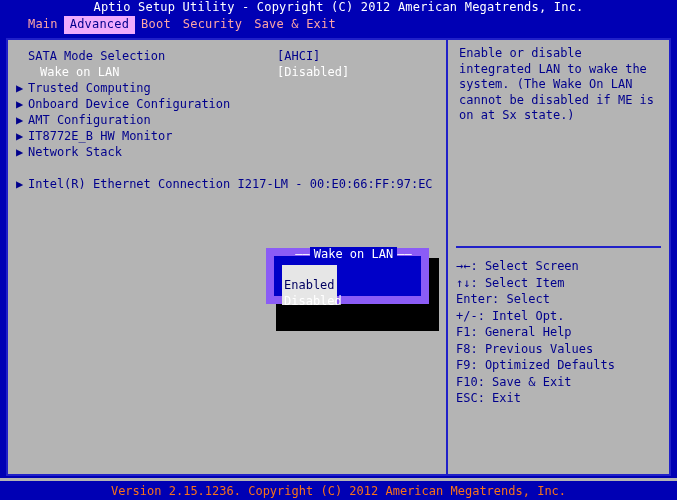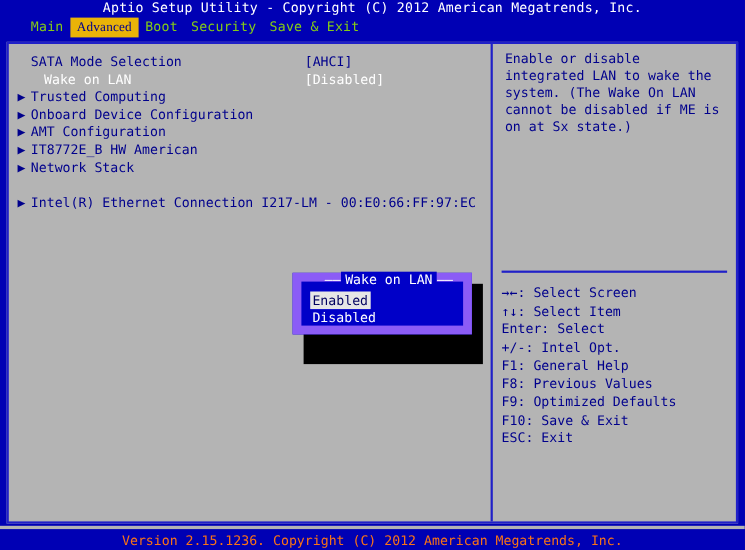--- a/index.html
+++ b/index.html
@@ -37,27 +37,26 @@
     position: absolute;
     left: 0; top: 16px;
     width: 677px; height: 17px;
     white-space: nowrap;
     padding-left: 22px;
     box-sizing: border-box;
   }
   .menu-tab {
     display: inline-block;
     padding: 1px 6px 2px 6px;
-    color: #84cc16;
+    color: #fca5a5;
     letter-spacing: 0.2px;
   }
   .menu-tab.active {
-    background: #eab308;
-    color: #00008c;
-    font-family: Liberation Serif, serif;
+    background: #f0abfc;
+    color: #00008c;
   }
 
   
   #frame {
     position: absolute;
     left: 6px; top: 38px;
     width: 665px; height: 438px;
     background: #b4b4b4;
     box-sizing: border-box;
     border-top: 2px solid #2020c8;
@@ -185,21 +184,21 @@
   }
   .dlg-option {
     height: 16px;
     line-height: 16px;
     color: #ffffff;
     white-space: nowrap;
     display: block;
   }
   .dlg-option .opt-text {
     display: inline-block;
-    padding: 0 2px;
+    padding: 12px 2px;
   }
   .dlg-option.selected .opt-text {
     background: #e6e6e6;
     color: #000060;
   }
 
   
   #footer-sep {
     position: absolute;
     left: 0; top: 478px;
@@ -244,21 +243,21 @@
           <div class="row">
             <span class="arrow">▶</span>
             <span class="label">Onboard Device Configuration</span>
           </div>
           <div class="row">
             <span class="arrow">▶</span>
             <span class="label">AMT Configuration</span>
           </div>
           <div class="row">
             <span class="arrow">▶</span>
-            <span class="label">IT8772E_B HW American</span>
+            <span class="label">IT8772E_B HW Monitor</span>
           </div>
           <div class="row">
             <span class="arrow">▶</span>
             <span class="label">Network Stack</span>
           </div>
           <div class="row spacer"></div>
           <div class="row">
             <span class="arrow">▶</span>
             <span class="label">Intel(R) Ethernet Connection I217-LM - 00:E0:66:FF:97:EC</span>
           </div>

